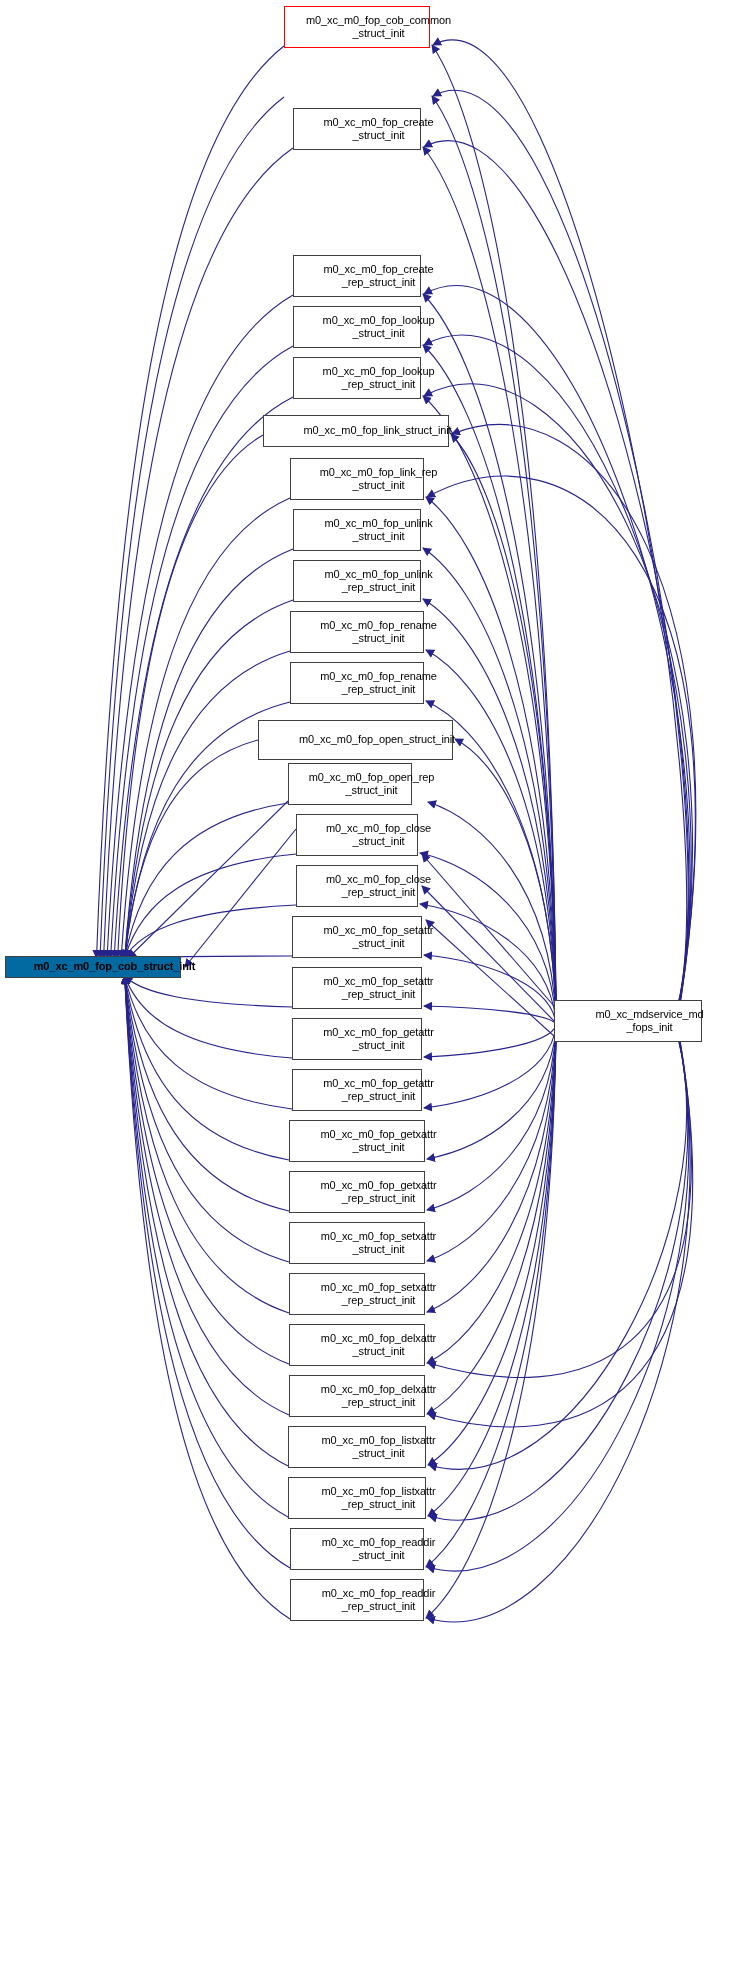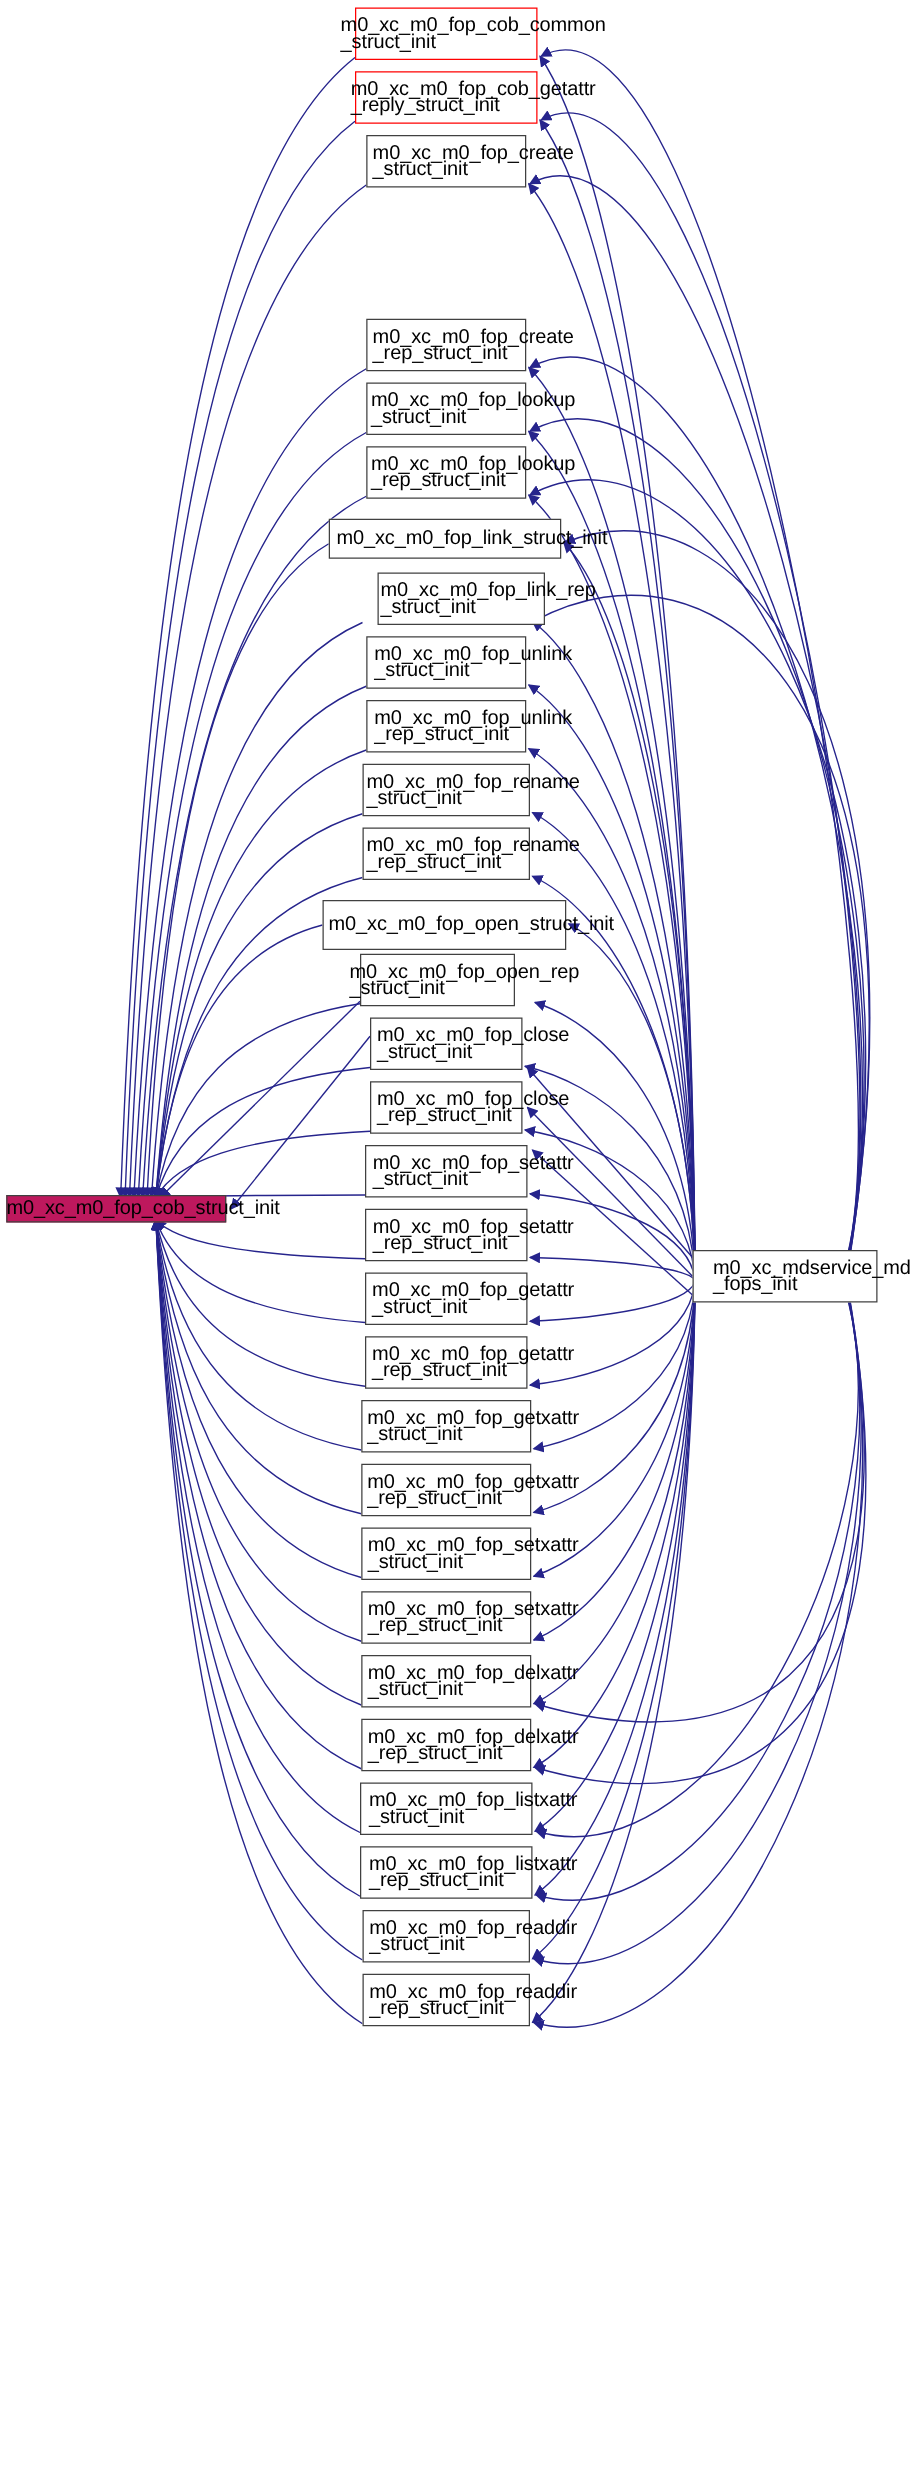--- a/index.html
+++ b/index.html
@@ -7,31 +7,31 @@
   #canvas{position:relative;width:729px;height:1972px;background:#ffffff;overflow:hidden;}
   #edges{position:absolute;left:0;top:0;width:729px;height:1972px;}
   .node{
     position:absolute;
     box-sizing:border-box;
     background:#ffffff;
     border:1px solid #404040;
     display:flex;
     align-items:center;
     justify-content:center;
-    text-align:left;
+    text-align:center;
     font-family:"Liberation Sans",sans-serif;
-    font-size:16px;
+    font-size:11px;
     line-height:13.4px;
     color:#000000;
     white-space:pre-line;
     letter-spacing:-0.1px;
     padding-left:43px;
   }
   .node.red{border:1.5px solid #ff0000;}
-  .node.current{background:#be185d;border:1px solid #404040;}
+  .node.current{background:#0369a1;border:1px solid #404040;font-weight:bold;}
 </style>
 </head>
 <body>
 
 <div id="canvas">
   <svg id="edges" viewBox="0 0 729 1972" xmlns="http://www.w3.org/2000/svg">
     <defs>
       <marker id="ah" markerWidth="9" markerHeight="9" refX="8" refY="4.5" orient="auto" markerUnits="userSpaceOnUse">
         <path d="M0,0 L9,4.5 L0,9 z" fill="#26248c"></path>
       </marker>
@@ -120,32 +120,30 @@
         <path d="M554,1006 L422,854" fill="none" stroke="#26248c" stroke-width="1.1" marker-end="url(#ah)"></path>
         <path d="M554,1036 L426,920" fill="none" stroke="#26248c" stroke-width="1.1" marker-end="url(#ah)"></path>
         <path d="M288,801 L128.2,958" fill="none" stroke="#26248c" stroke-width="1.1" marker-end="url(#ah)"></path>
       </g>
   </svg>
 <div class="node current" style="left: 5px; top: 956px; width: 176px; height: 22px;"><span>m0_xc_m0_fop_cob_struct_init</span></div>
     <div class="node" style="left: 554px; top: 1000px; width: 148px; height: 42px;"><span>m0_xc_mdservice_md
 _fops_init</span></div>
     <div class="node red" style="left: 284px; top: 6px; width: 146px; height: 42px;"><span>m0_xc_m0_fop_cob_common
 _struct_init</span></div>
-    <div class="node red" style="left: 284px; top: 57px; width: 146px; height: 42px;"><span>m0_xc_m0_fop_cob_getattr
-_reply_struct_init</span></div>
     <div class="node" style="left: 293px; top: 108px; width: 128px; height: 42px;"><span>m0_xc_m0_fop_create
 _struct_init</span></div>
     <div class="node" style="left: 293px; top: 255px; width: 128px; height: 42px;"><span>m0_xc_m0_fop_create
 _rep_struct_init</span></div>
     <div class="node" style="left: 293px; top: 306px; width: 128px; height: 42px;"><span>m0_xc_m0_fop_lookup
 _struct_init</span></div>
     <div class="node" style="left: 293px; top: 357px; width: 128px; height: 42px;"><span>m0_xc_m0_fop_lookup
 _rep_struct_init</span></div>
     <div class="node" style="left: 263px; top: 415px; width: 186px; height: 32px;"><span>m0_xc_m0_fop_link_struct_init</span></div>
-    <div class="node" style="left: 302px; top: 458px; width: 134px; height: 42px;"><span>m0_xc_m0_fop_link_rep
+    <div class="node" style="left: 290px; top: 458px; width: 134px; height: 42px;"><span>m0_xc_m0_fop_link_rep
 _struct_init</span></div>
     <div class="node" style="left: 293px; top: 509px; width: 128px; height: 42px;"><span>m0_xc_m0_fop_unlink
 _struct_init</span></div>
     <div class="node" style="left: 293px; top: 560px; width: 128px; height: 42px;"><span>m0_xc_m0_fop_unlink
 _rep_struct_init</span></div>
     <div class="node" style="left: 290px; top: 611px; width: 134px; height: 42px;"><span>m0_xc_m0_fop_rename
 _struct_init</span></div>
     <div class="node" style="left: 290px; top: 662px; width: 134px; height: 42px;"><span>m0_xc_m0_fop_rename
 _rep_struct_init</span></div>
     <div class="node" style="left: 258px; top: 720px; width: 195px; height: 40px;"><span>m0_xc_m0_fop_open_struct_init</span></div>

